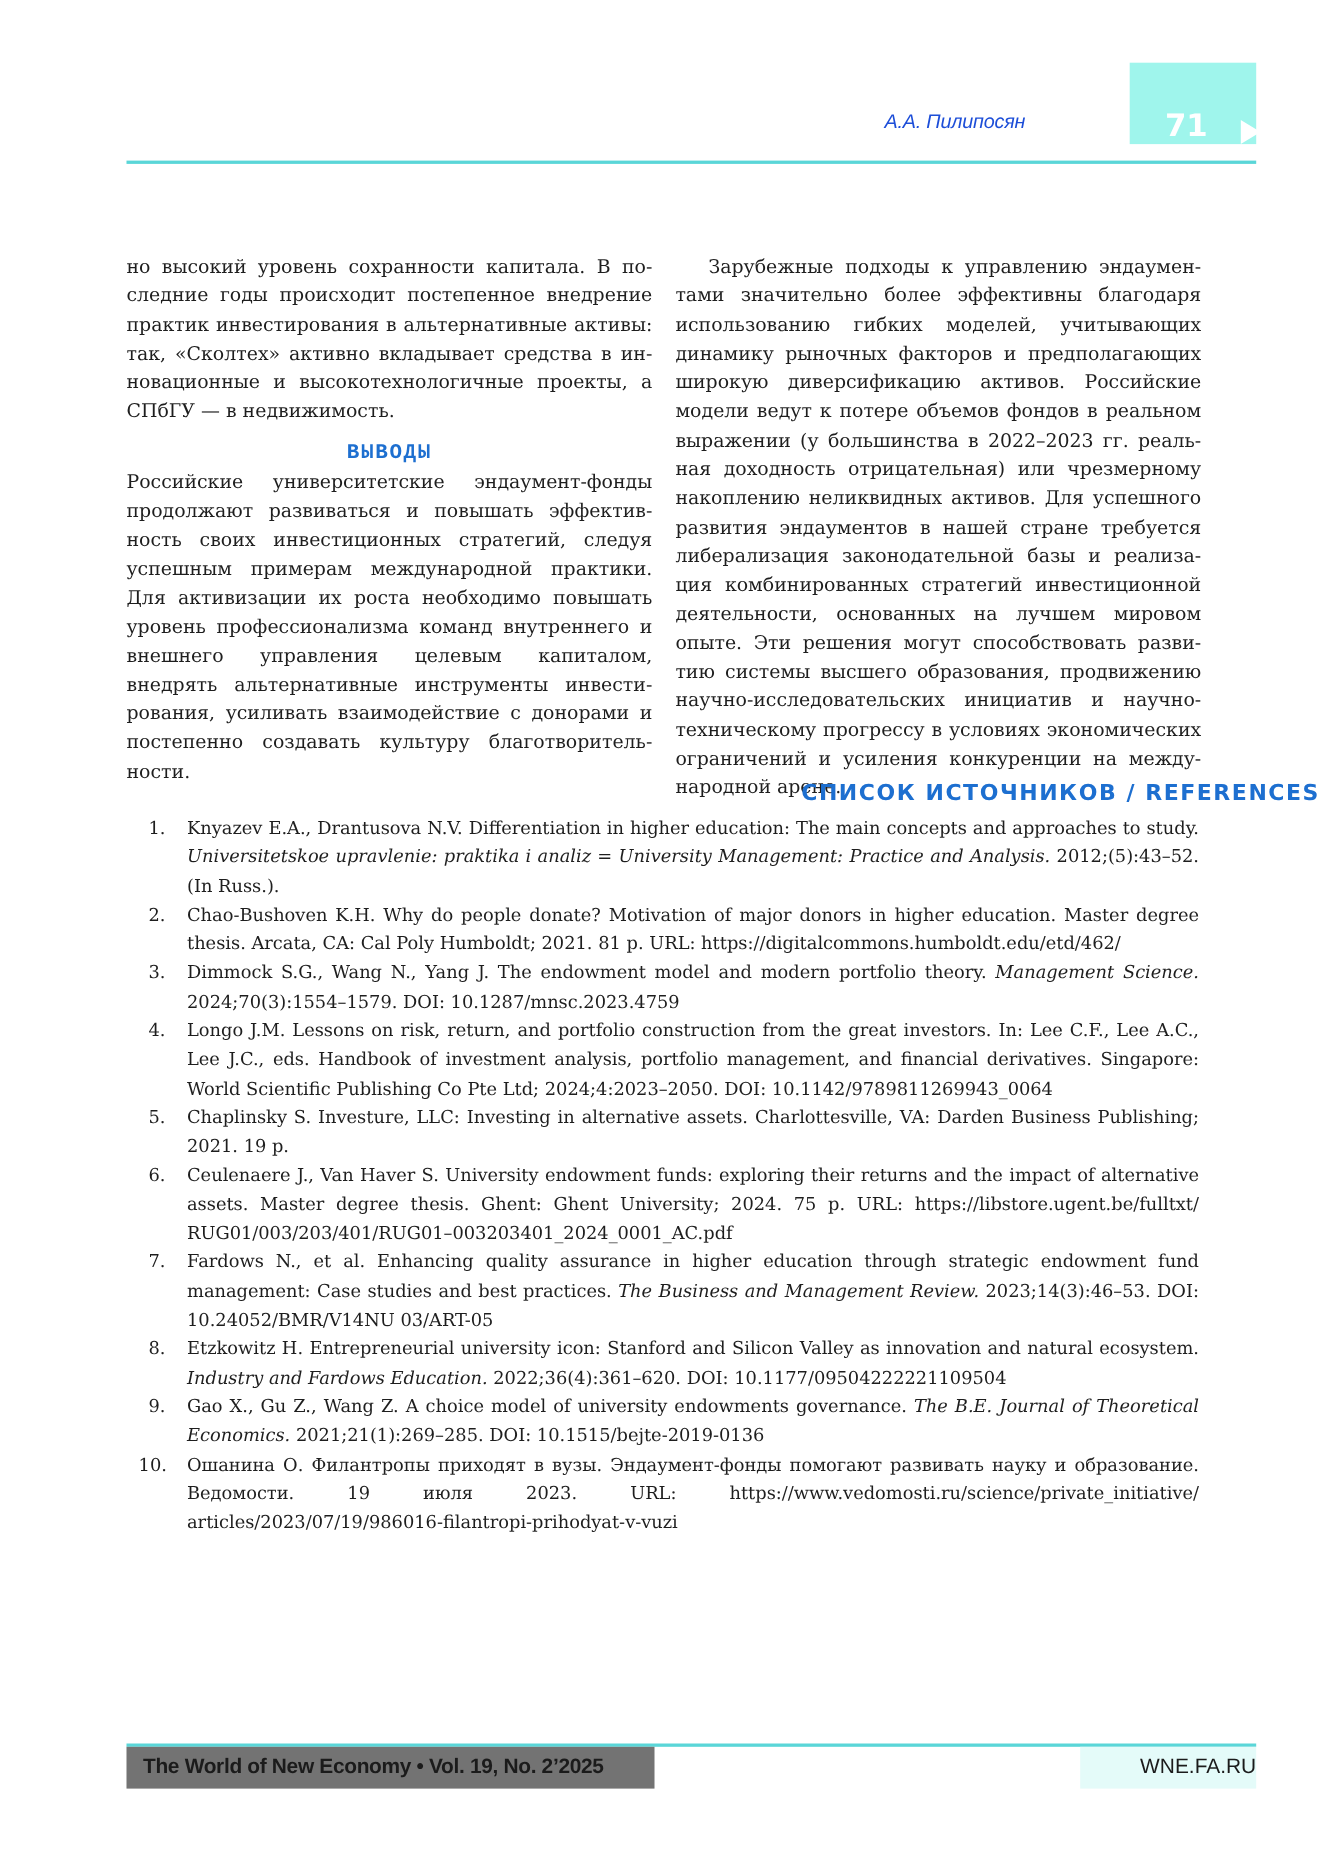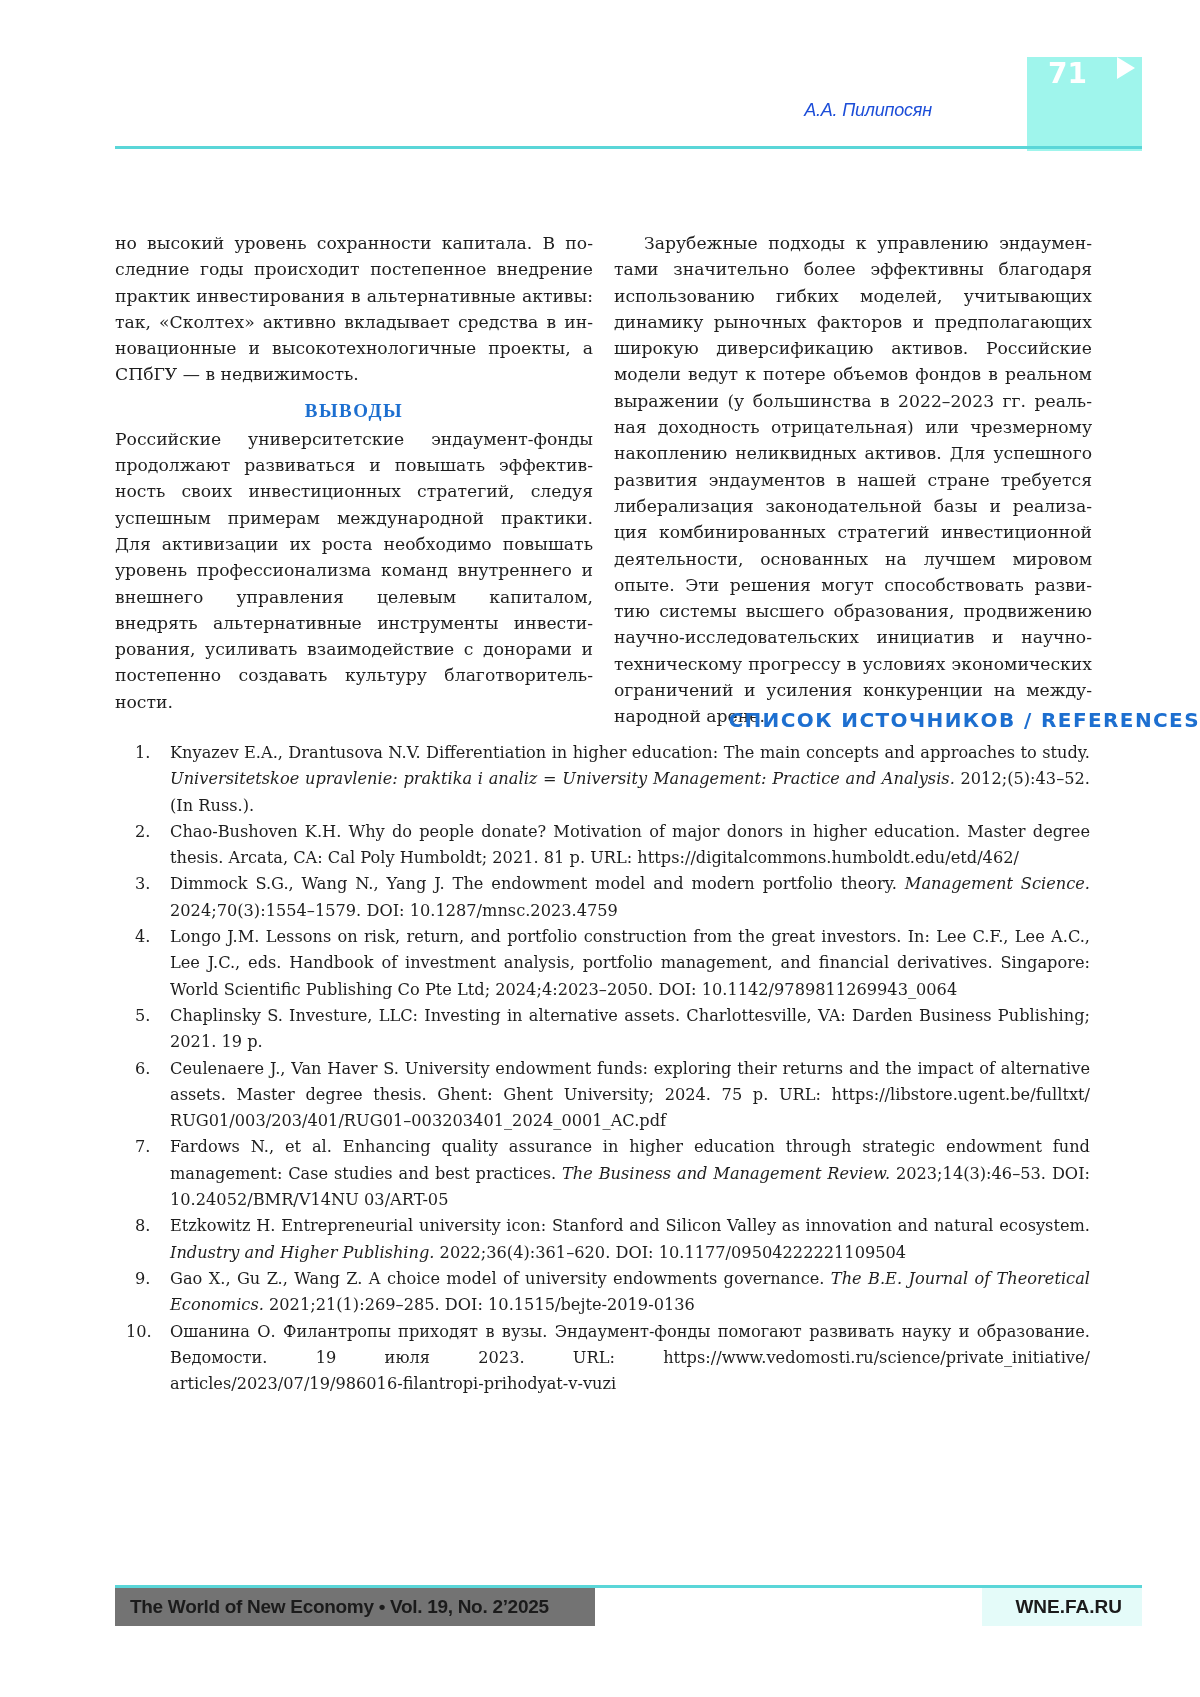--- a/index.html
+++ b/index.html
@@ -2,56 +2,56 @@
 <html><head>
 <meta charset="utf-8">
 <style>
   html, body { margin: 0; padding: 0; background: #ffffff; }
   body { width: 1200px; height: 1697px; position: relative; overflow: hidden;
          font-family: "DejaVu Serif", "Liberation Serif", serif; color: #1e1e1e; }
 
   
   .hdr-author { position: absolute; top: 100px; right: 268px; font-family: Liberation Sans, sans-serif;
                 font-style: italic; font-size: 18px; color: #1d4ed8; letter-spacing: -0.2px; }
-  .hdr-box { position: absolute; top: 57px; left: 1027px; width: 115px; height: 94px; background: #9ff5ec;
-             display: flex; align-items: flex-start; padding-left: 21px; box-sizing: border-box; }
+  .hdr-box { position: absolute; top: 57px; left: 1027px; width: 115px; height: 74px; background: #9ff5ec;
+             display: flex; align-items: flex-end; padding-left: 32px; box-sizing: border-box; }
   .hdr-num { font-family: "DejaVu Sans", sans-serif; font-weight: bold; font-size: 28px; color: #ffffff; }
   .hdr-arrow { margin-left: 30px; width: 0; height: 0; border-top: 11px solid transparent;
                border-bottom: 11px solid transparent; border-left: 18px solid #ffffff; }
   .hdr-rule { position: absolute; top: 146px; left: 115px; width: 1027px; height: 3px; background: #5ad6d8; }
 
   
   .col { position: absolute; top: 190px; width: 478px; font-size: 17.2px; line-height: 26.3px;
          text-align: justify; hyphens: manual; margin-top: 40px; }
   .col-left { left: 115px; }
   .col-right { left: 614px; }
   .col p { margin: 0; }
   .indent { text-indent: 30px; }
-  .sec-head { font-family: Liberation Serif, serif; font-weight: bold; color: #1d6fd0; text-align: center;
+  .sec-head { font-family: Liberation Mono, monospace; font-weight: bold; color: #1d6fd0; text-align: center;
               font-size: 19px; letter-spacing: 1.5px; margin: 10px 0 2px 0; line-height: 26px; }
 
   .refs-head { position: absolute; top: 708px; left: 0; width: 1200px; text-align: right;
                font-family: "DejaVu Sans", sans-serif; font-weight: bold; color: #1d6fd0; font-size: 20px;
                letter-spacing: 1.4px; }
 
   .refs { position: absolute; top: 740px; left: 120px; width: 970px; font-size: 16.2px; line-height: 26.3px; }
   .ref { position: relative; padding-left: 50px; }
   .ref-num { position: absolute; left: 15px; top: 0; }
   .ref-num.wide { left: 6px; }
   .ref p { margin: 0; text-align: justify; }
   .ref i { font-style: italic; }
 
   
   .ftr-rule { position: absolute; top: 1585px; left: 115px; width: 1027px; height: 3px; background: #5ad6d8; }
   .ftr-left { position: absolute; top: 1588px; left: 115px; width: 480px; height: 38px; background: #737373;
               display: flex; align-items: center; padding-left: 15px; box-sizing: border-box;
               font-family: "Liberation Sans", sans-serif; font-weight: bold; font-size: 19px; color: #1b1b1b; letter-spacing: -0.3px; }
   .ftr-right { position: absolute; top: 1588px; left: 982px; width: 160px; height: 38px; background: #e4fbf9;
-               display: flex; align-items: center; justify-content: flex-end; padding-right: 20px; box-sizing: border-box;
-               font-family: "Liberation Sans", sans-serif; font-weight: bold; font-size: 19px; color: #1b1b1b; }
+               display: flex; align-items: center; justify-content: flex-end; padding-right: 0; box-sizing: border-box;
+               font-family: "Liberation Sans", sans-serif; font-weight: normal; font-size: 19px; color: #1b1b1b; }
 </style>
 </head>
 <body>
 
 <div class="hdr-author">А.А. Пилипосян</div>
 <div class="hdr-box">
   <span class="hdr-num">71</span>
   <span class="hdr-arrow"></span>
 </div>
 <div class="hdr-rule"></div>
@@ -99,21 +99,21 @@
     <p><span>Ceulenaere J., Van Haver S. University endowment funds: exploring their returns and the impact of alternative assets. Master degree thesis. Ghent: Ghent University; 2024. 75 p. URL: https://libstore.ugent.be/fulltxt/ RUG01/003/203/401/RUG01–003203401_2024_0001_AC.pdf</span></p>
   </div>
 
   <div class="ref">
     <span class="ref-num">7.</span>
     <p><span>Fardows N., et al. Enhancing quality assurance in higher education through strategic endowment fund management: Case studies and best practices. </span><i>The Business and Management Review.</i><span> 2023;14(3):46–53. DOI: 10.24052/BMR/V14NU 03/ART-05</span></p>
   </div>
 
   <div class="ref">
     <span class="ref-num">8.</span>
-    <p><span>Etzkowitz H. Entrepreneurial university icon: Stanford and Silicon Valley as innovation and natural ecosystem. </span><i>Industry and Higher Publishing.</i><span> 2022;36(4):361–620. DOI: 10.1177/09504222221109504</span></p>
+    <p><span>Etzkowitz H. Entrepreneurial university icon: Stanford and Silicon Valley as innovation and natural ecosystem. </span><i>Industry and Fardows Education.</i><span> 2022;36(4):361–620. DOI: 10.1177/09504222221109504</span></p>
   </div>
 
   <div class="ref">
     <span class="ref-num">9.</span>
     <p><span>Gao X., Gu Z., Wang Z. A choice model of university endowments governance. </span><i>The B.E. Journal of Theoretical Economics.</i><span> 2021;21(1):269–285. DOI: 10.1515/bejte-2019-0136</span></p>
   </div>
 
   <div class="ref">
     <span class="ref-num wide">10.</span>
     <p>Ошанина О. Филантропы приходят в вузы. Эндаумент-фонды помогают развивать науку и об­разование. Ведомости. 19 июля 2023. URL: https://www.vedomosti.ru/science/private_initiative/ articles/2023/07/19/986016-filantropi-prihodyat-v-vuzi</p>

